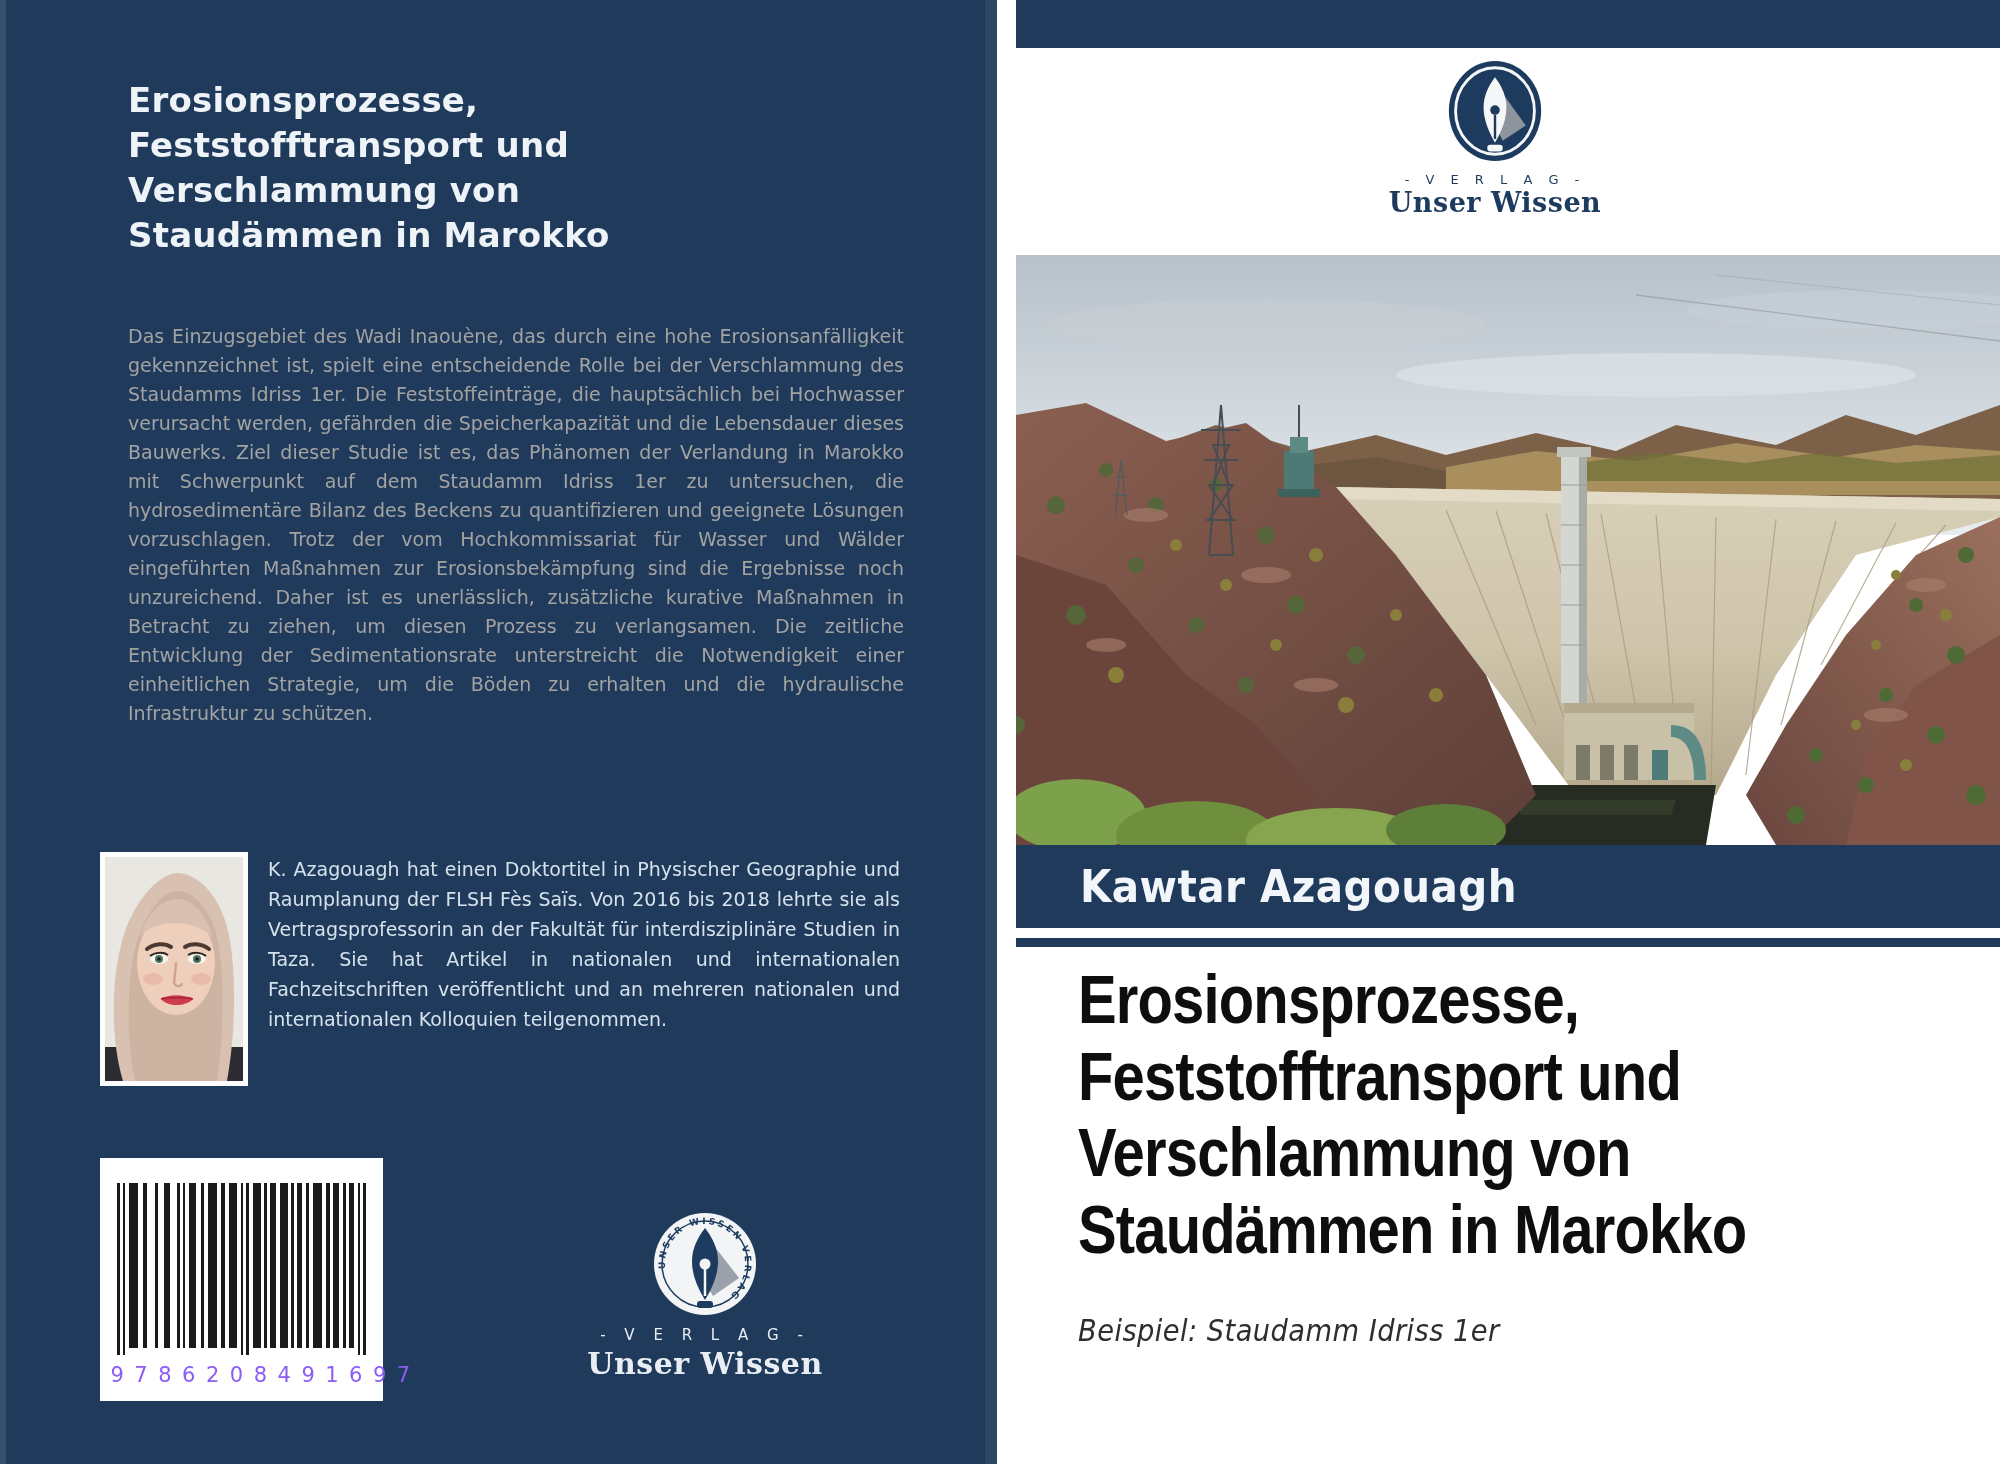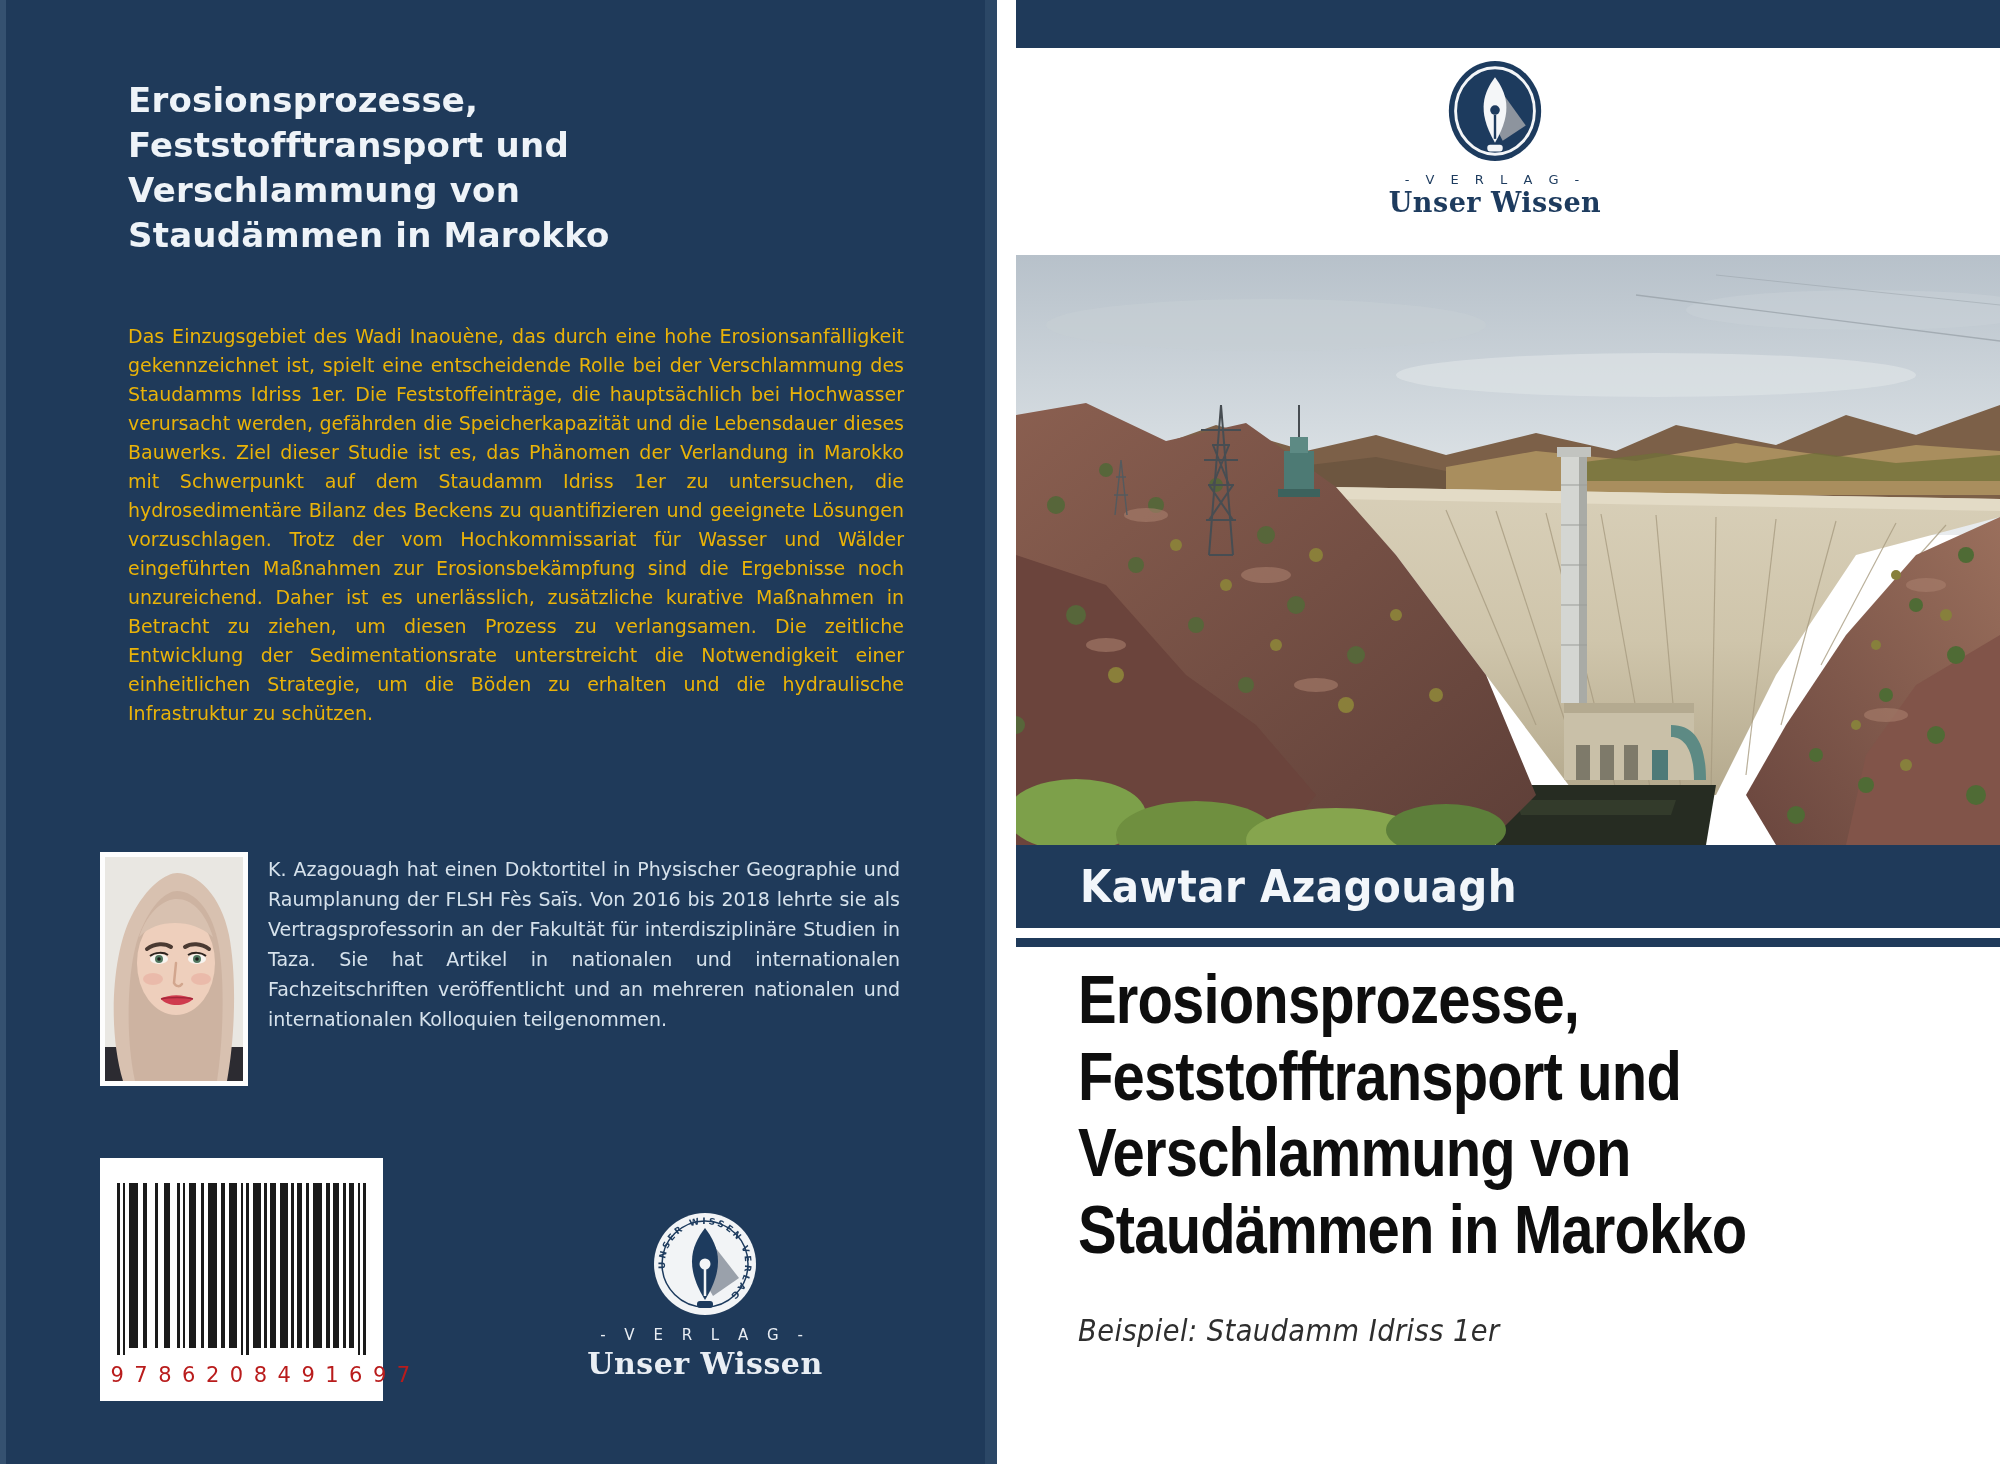--- a/index.html
+++ b/index.html
@@ -4,30 +4,30 @@
 <style>
   html,body{margin:0;padding:0;background:#444;}
   .book{position:relative;width:2000px;height:1464px;background:#ffffff;overflow:hidden;
         font-family:"DejaVu Sans","Liberation Sans",sans-serif;}
   
   .back{position:absolute;left:0;top:0;width:997px;height:1464px;background:#1f3a5a;}
   .back .edge-l{position:absolute;left:0;top:0;width:6px;height:100%;background:#355170;}
   .back .edge-r{position:absolute;left:985px;top:0;width:12px;height:100%;background:#2b4766;}
   .back-title{position:absolute;left:128px;top:78px;width:600px;margin:0;
       font-size:34px;font-weight:700;line-height:1.32;color:#eef3f8;letter-spacing:.2px;}
-  .abstract{position:absolute;left:128px;top:322px;width:776px;color:#eab308;
+  .abstract{position:absolute;left:128px;top:322px;width:776px;color:#a3a3a3;
       font-size:19px;line-height:29px;text-align:justify;}
   .abstract p{margin:0;}
   .bio-row{position:absolute;left:100px;top:852px;width:800px;display:flex;}
   .portrait{margin:0;flex:0 0 auto;width:138px;height:224px;background:#fdfdfd;padding:5px;}
   .portrait svg{display:block;width:138px;height:224px;}
   .bio{margin:2px 0 0 20px;width:632px;color:#d6e2ec;font-size:19px;line-height:30px;text-align:justify;}
   .barcode{position:absolute;left:100px;top:1158px;width:283px;height:243px;background:#ffffff;}
   .barcode svg{position:absolute;left:17px;top:25px;}
-  .isbn{position:absolute;left:0;bottom:14px;width:100%;text-align:center;color:#b91c1c;
+  .isbn{position:absolute;left:0;bottom:14px;width:100%;text-align:center;color:#8b5cf6;
       font-size:21px;letter-spacing:10.5px;text-indent:10.5px;font-family:"DejaVu Sans",sans-serif;}
   
   .logo{position:absolute;text-align:center;}
   .logo .verlag{font-size:15px;letter-spacing:7px;margin-top:6px;white-space:nowrap;}
   .logo .pubname{font-size:30px;font-weight:700;margin-top:2px;white-space:nowrap;
       font-family:"DejaVu Serif","Liberation Serif",serif;letter-spacing:.5px;}
   .logo-back{left:705px;top:1212px;width:0;}
   .logo-back .inner{position:relative;left:-150px;width:300px;color:#e9eef4;}
   .logo-front{left:479px;top:58px;width:0;}
   .logo-front .inner{position:relative;left:-150px;width:300px;color:#1d3b5e;}

